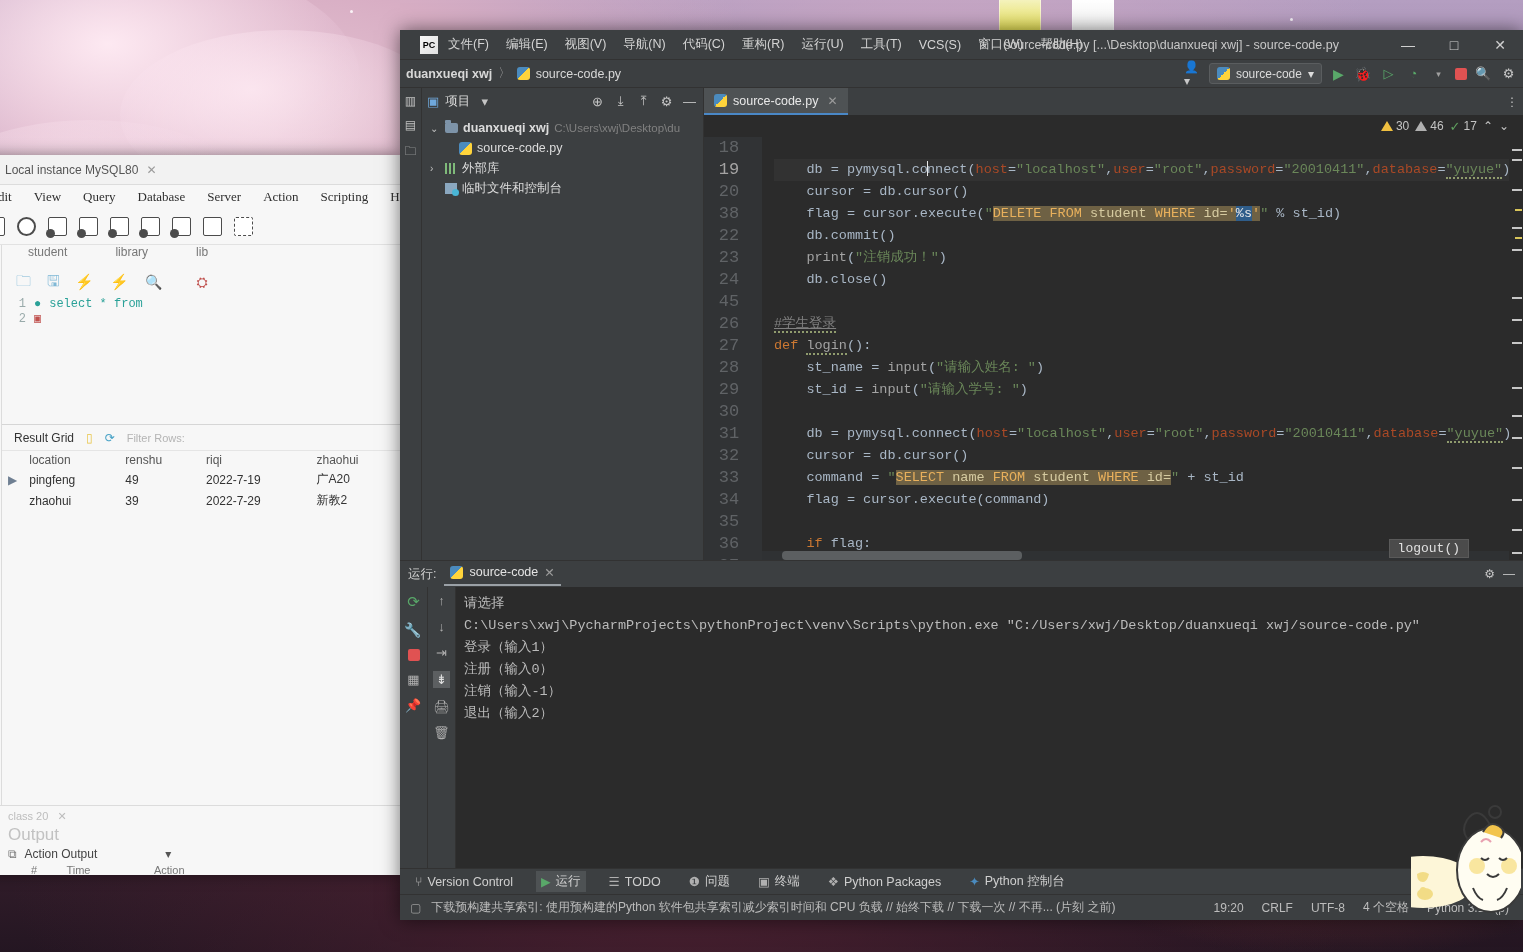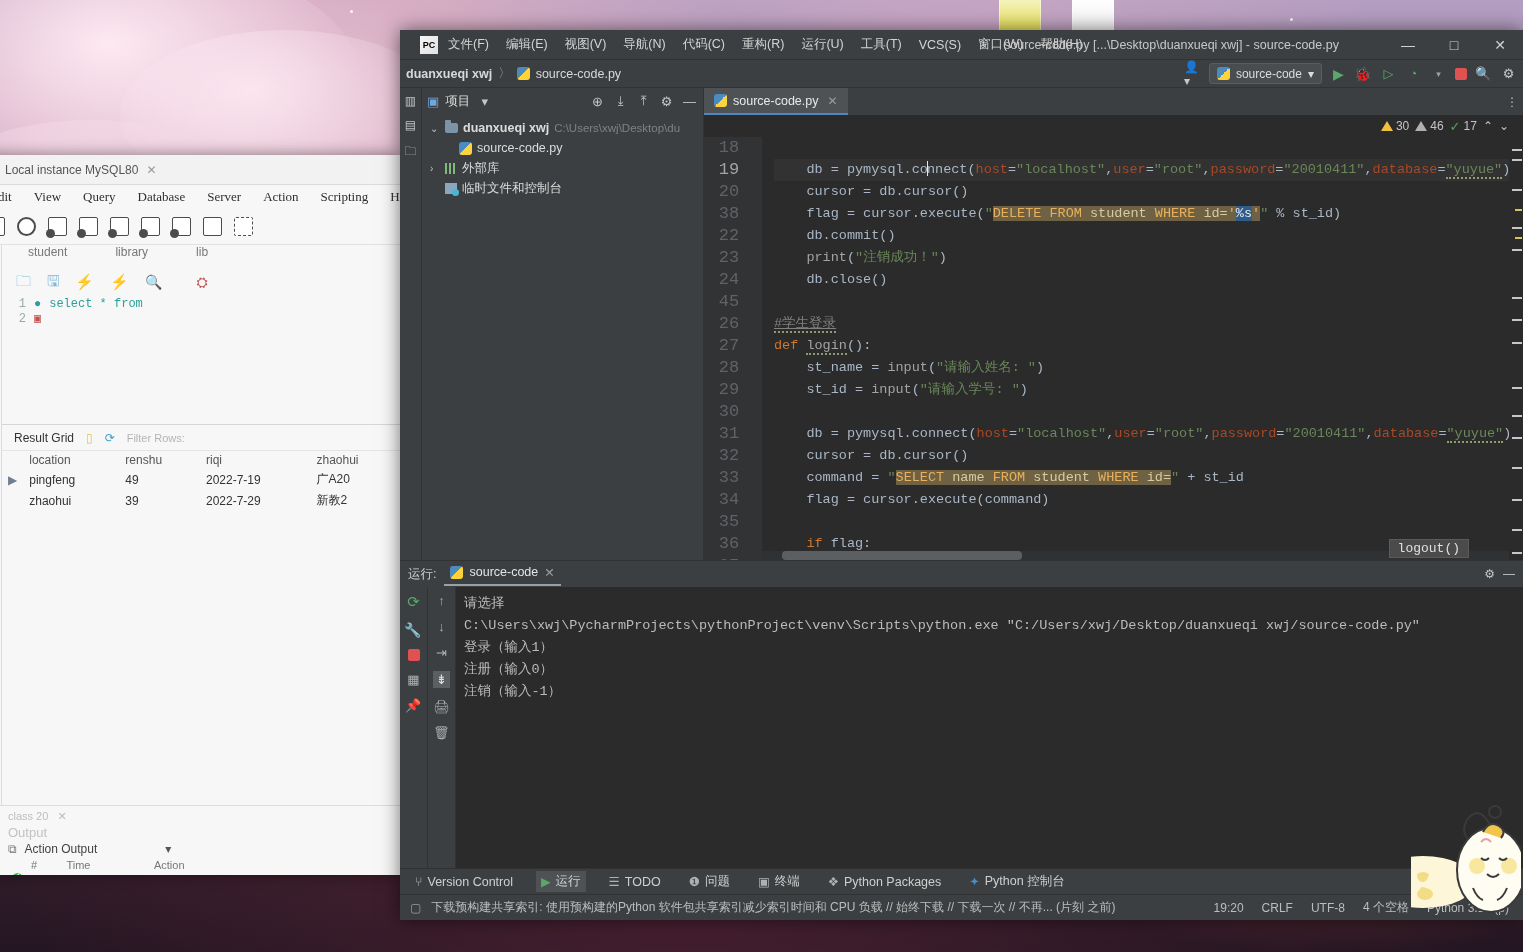--- a/index.html
+++ b/index.html
@@ -88,21 +88,21 @@
   #wb .rg-bar .lbl { font-size: 12px; color: #333; }
   #wb .rg-bar .dim { font-size: 11px; color: #b4b4b4; }
   #wb table.grid { border-collapse: collapse; width: 100%; font-size: 12px; }
   #wb table.grid th { font-weight: normal; color: #555; text-align: left; padding: 2px 6px; }
   #wb table.grid td { padding: 2px 6px; color: #333; white-space: nowrap; }
 
   #wb .wb-bottom { border-top: 1px solid #dcdcdc; height: 122px; display: flex; }
   #wb .wb-bl { width: 212px; padding: 6px 8px; font-size: 11px; color: #9a9a9a; }
   #wb .wb-br { flex: 1; padding: 4px 6px; }
   #wb .wb-br .ctab { font-size: 11px; color: #bdbdbd; margin-bottom: 2px; }
-  #wb .wb-br .outlbl { font-size: 13px; color: #c2c2c2; }
+  #wb .wb-br .outlbl { font-size: 17px; color: #c2c2c2; }
   #wb .wb-br .aout { display: flex; align-items: center; gap: 8px; font-size: 12px; color: #444; margin: 2px 0; }
   #wb table.log { border-collapse: collapse; font-size: 11px; width: 100%; }
   #wb table.log th { font-weight: normal; color: #777; text-align: left; padding: 1px 4px; }
   #wb table.log td { padding: 1px 4px; color: #3a3a3a; white-space: nowrap; }
   .okdot { width: 11px; height: 11px; border-radius: 50%; background: #3dbb4e; display: inline-block; position: relative; }
   .okdot::after { content: "✓"; position: absolute; left: 1.5px; top: -2px; color: #fff; font-size: 9px; }
 
   
   #pycharm {
     position: absolute; left: 400px; top: 30px;
@@ -675,20 +675,21 @@
         <span style="color:#e0e0e0;font-size:13px;background:#5c5f61;padding:1px 3px;">⇟</span>
         <span style="color:#b0b0b0;font-size:13px;">🖨</span>
         <span style="color:#b0b0b0;font-size:13px;">🗑</span>
       </div>
       <div class="run-console">
         <div class="rline">请选择</div>
         <div class="rline">C:\Users\xwj\PycharmProjects\pythonProject\venv\Scripts\python.exe "C:/Users/xwj/Desktop/duanxueqi xwj/source-code.py"</div>
         <div class="rline">登录（输入1）</div>
         <div class="rline">注册（输入0）</div>
         <div class="rline">注销（输入-1）</div>
+        <div class="rline">退出（输入2）</div>
       </div>
     </div>
   </div>
 
   <div class="pc-bottombar">
     <span class="item">
       <span style="color:#b0b0b0;">⑂</span>
       <span>Version Control</span>
     </span>
     <span class="item active">

